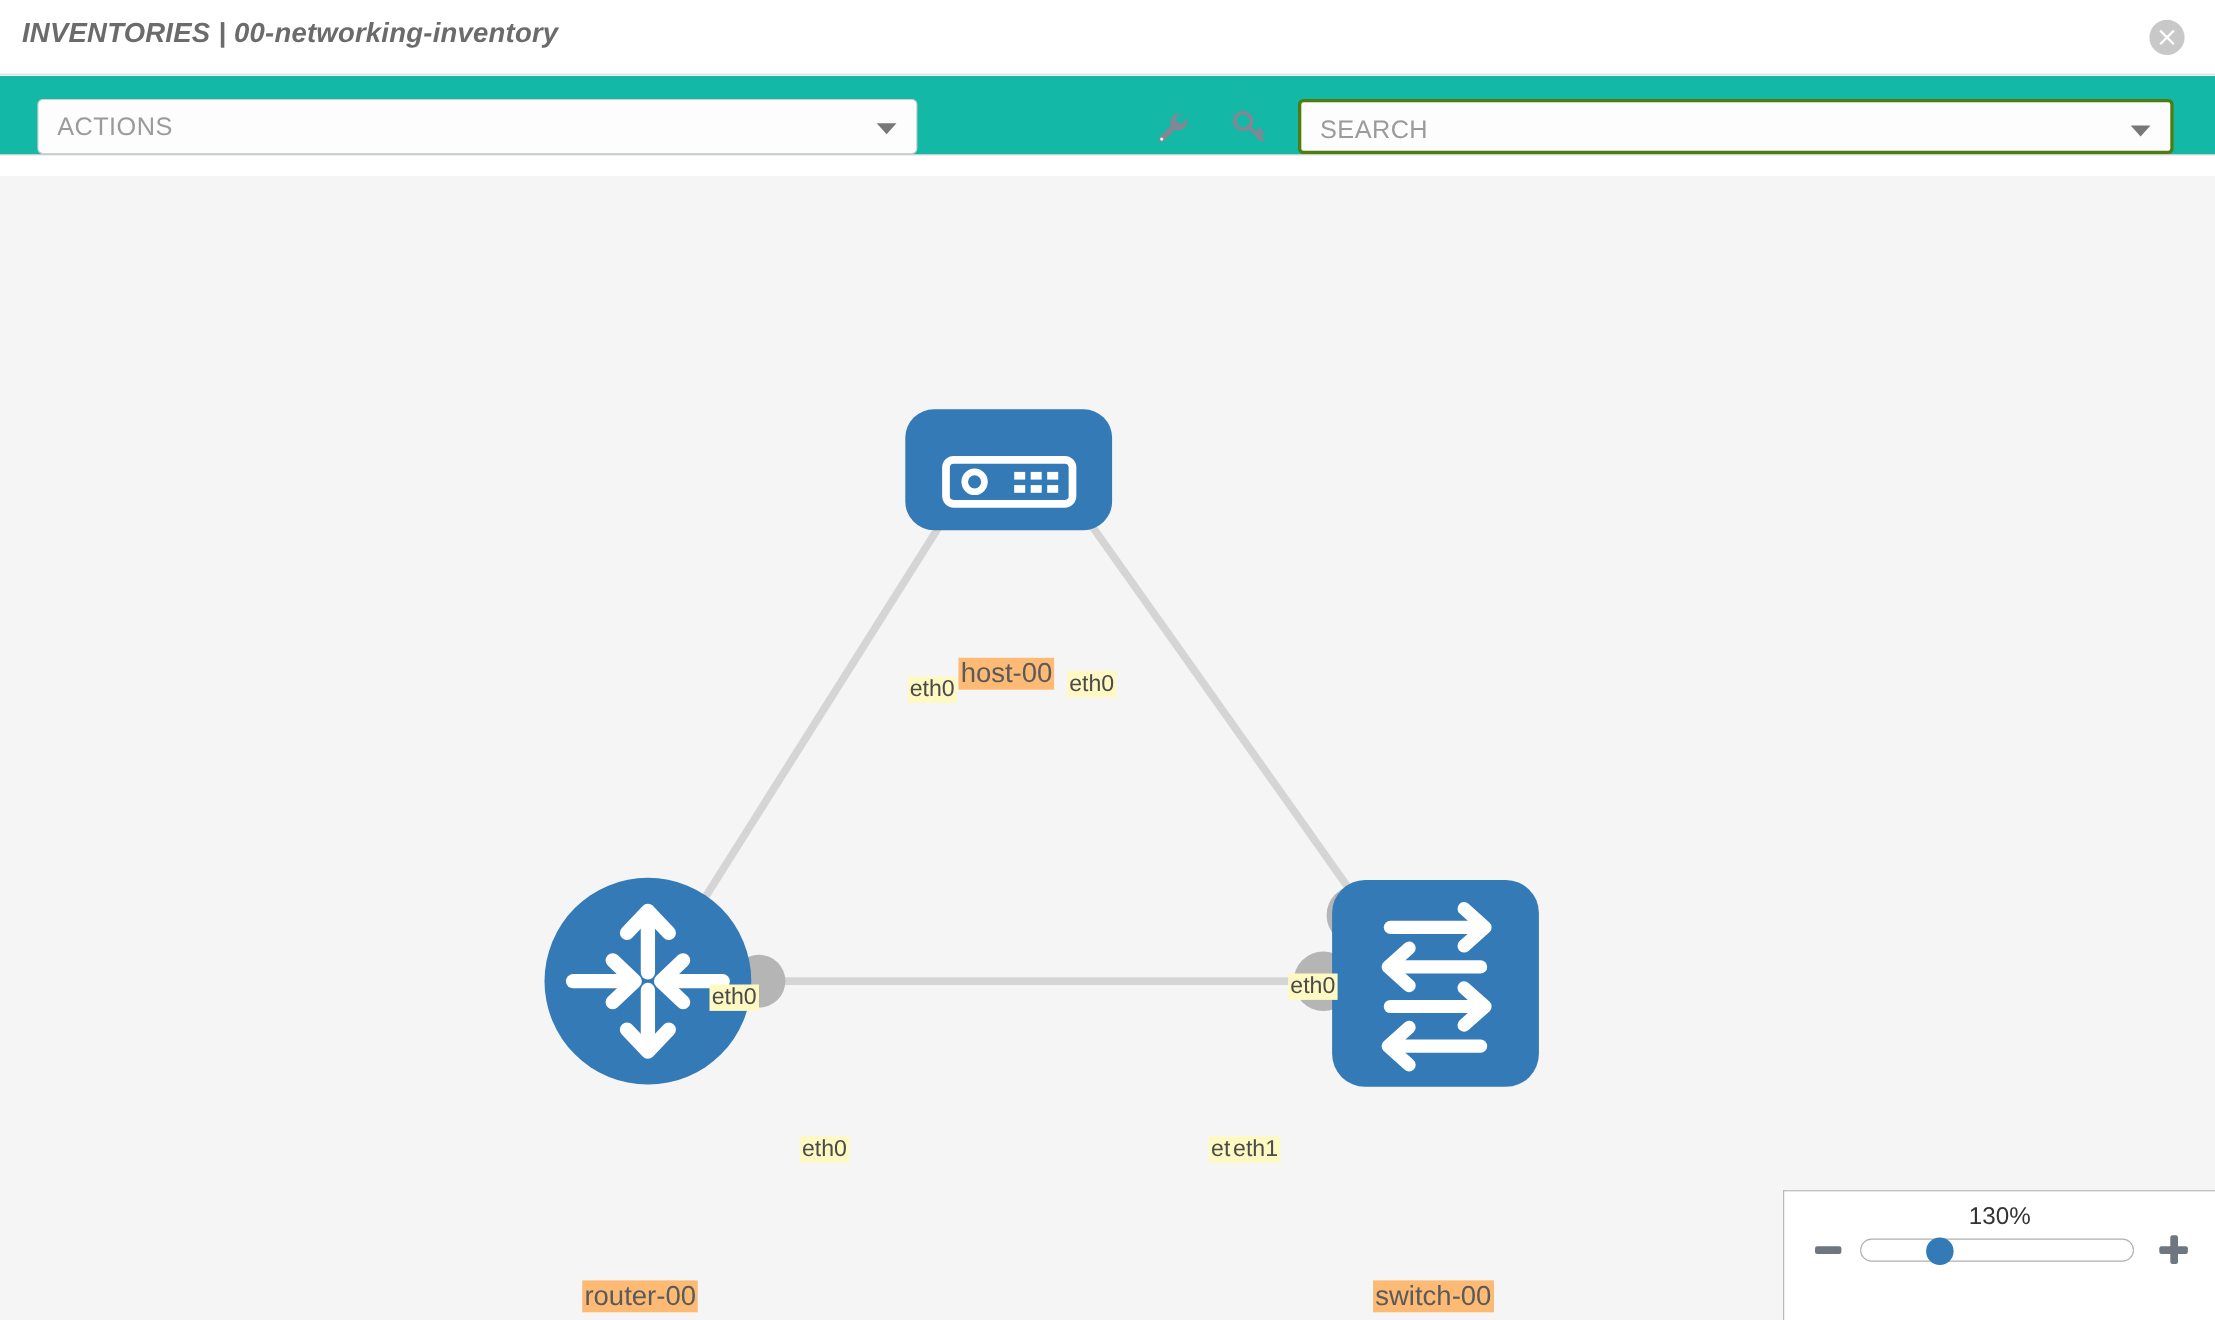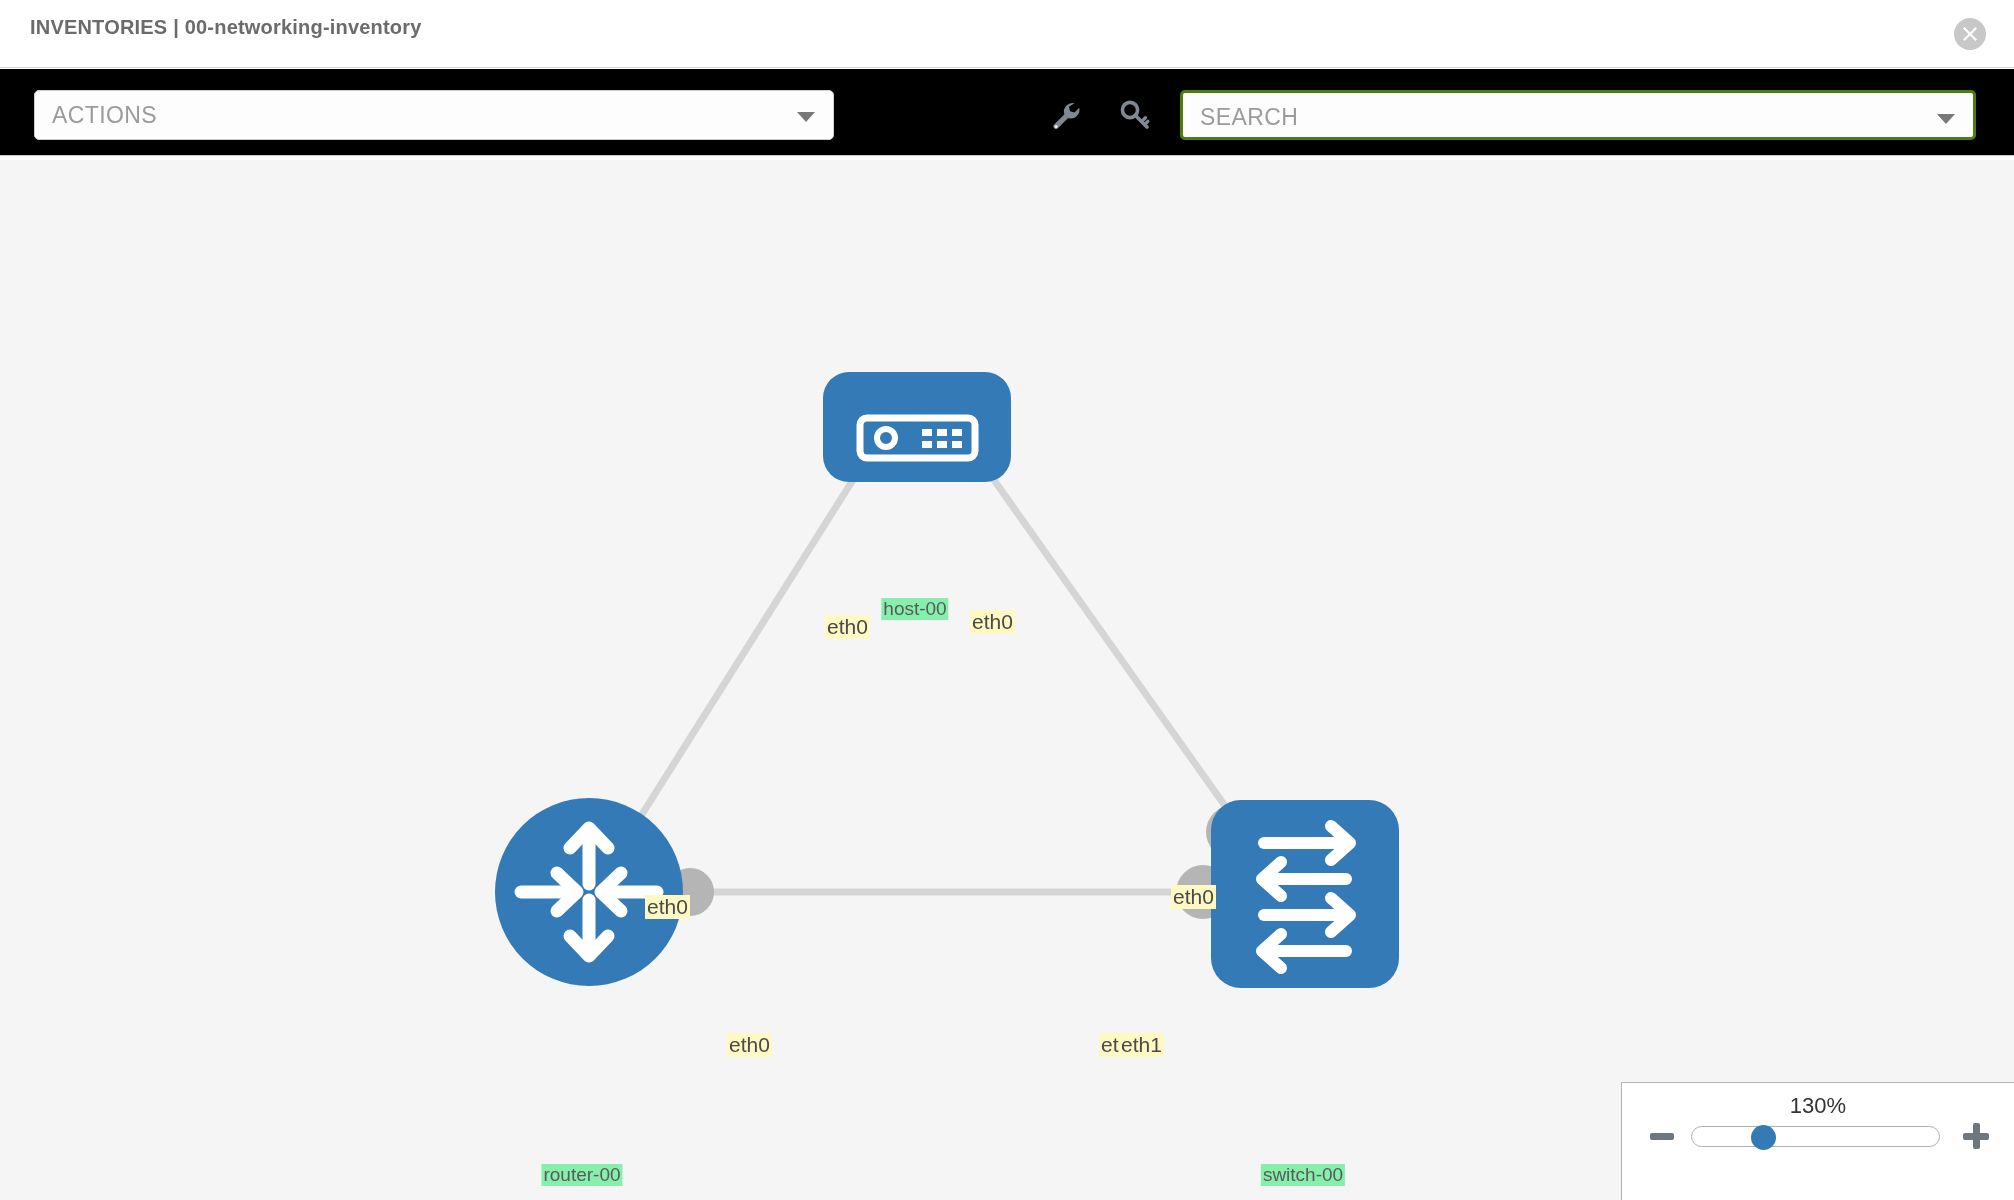--- a/index.html
+++ b/index.html
@@ -23,47 +23,48 @@
   .header {
     position: absolute;
     left: 0; top: 0;
     width: 2014px;
     height: 68px;
     background: #ffffff;
     border-bottom: 1px solid #d7d7d7;
   }
   .header-title {
     position: absolute;
-    left: 30px;
+    left: 20px;
     top: 16px;
-    font-size: 20px;
+    font-size: 25px;
     font-weight: bold;
     color: #6b6b6b;
     letter-spacing: 0.2px;
     white-space: nowrap;
+    font-style: italic;
   }
   .close-btn {
     position: absolute;
     right: 28px;
     top: 18px;
     width: 32px;
     height: 32px;
     border-radius: 50%;
     background: #c8c8c8;
     cursor: pointer;
   }
   .close-btn svg { display: block; }
 
   
   .toolbar {
     position: absolute;
     left: 0; top: 69px;
     width: 2014px;
-    height: 87px;
-    background: #000000;
+    height: 72px;
+    background: #14b8a6;
     border-bottom: 1px solid #cccccc;
   }
   .actions-select {
     position: absolute;
     left: 34px;
     top: 21px;
     width: 800px;
     height: 50px;
     background: #fdfdfd;
     border: 1px solid #cfcfcf;
@@ -129,23 +130,23 @@
   .graph-svg {
     position: absolute;
     left: 0; top: 0;
     width: 2014px;
     height: 1040px;
   }
 
   
   .node-label {
     position: absolute;
-    font-size: 19px;
+    font-size: 25px;
     color: #5a5a5a;
-    background: #86efac;
+    background: #fdba74;
     white-space: nowrap;
     transform: translateX(-50%);
     padding: 0 2px;
   }
   .edge-label {
     position: absolute;
     font-size: 21px;
     color: #4a4a4a;
     background: #fef9c3;
     white-space: nowrap;

